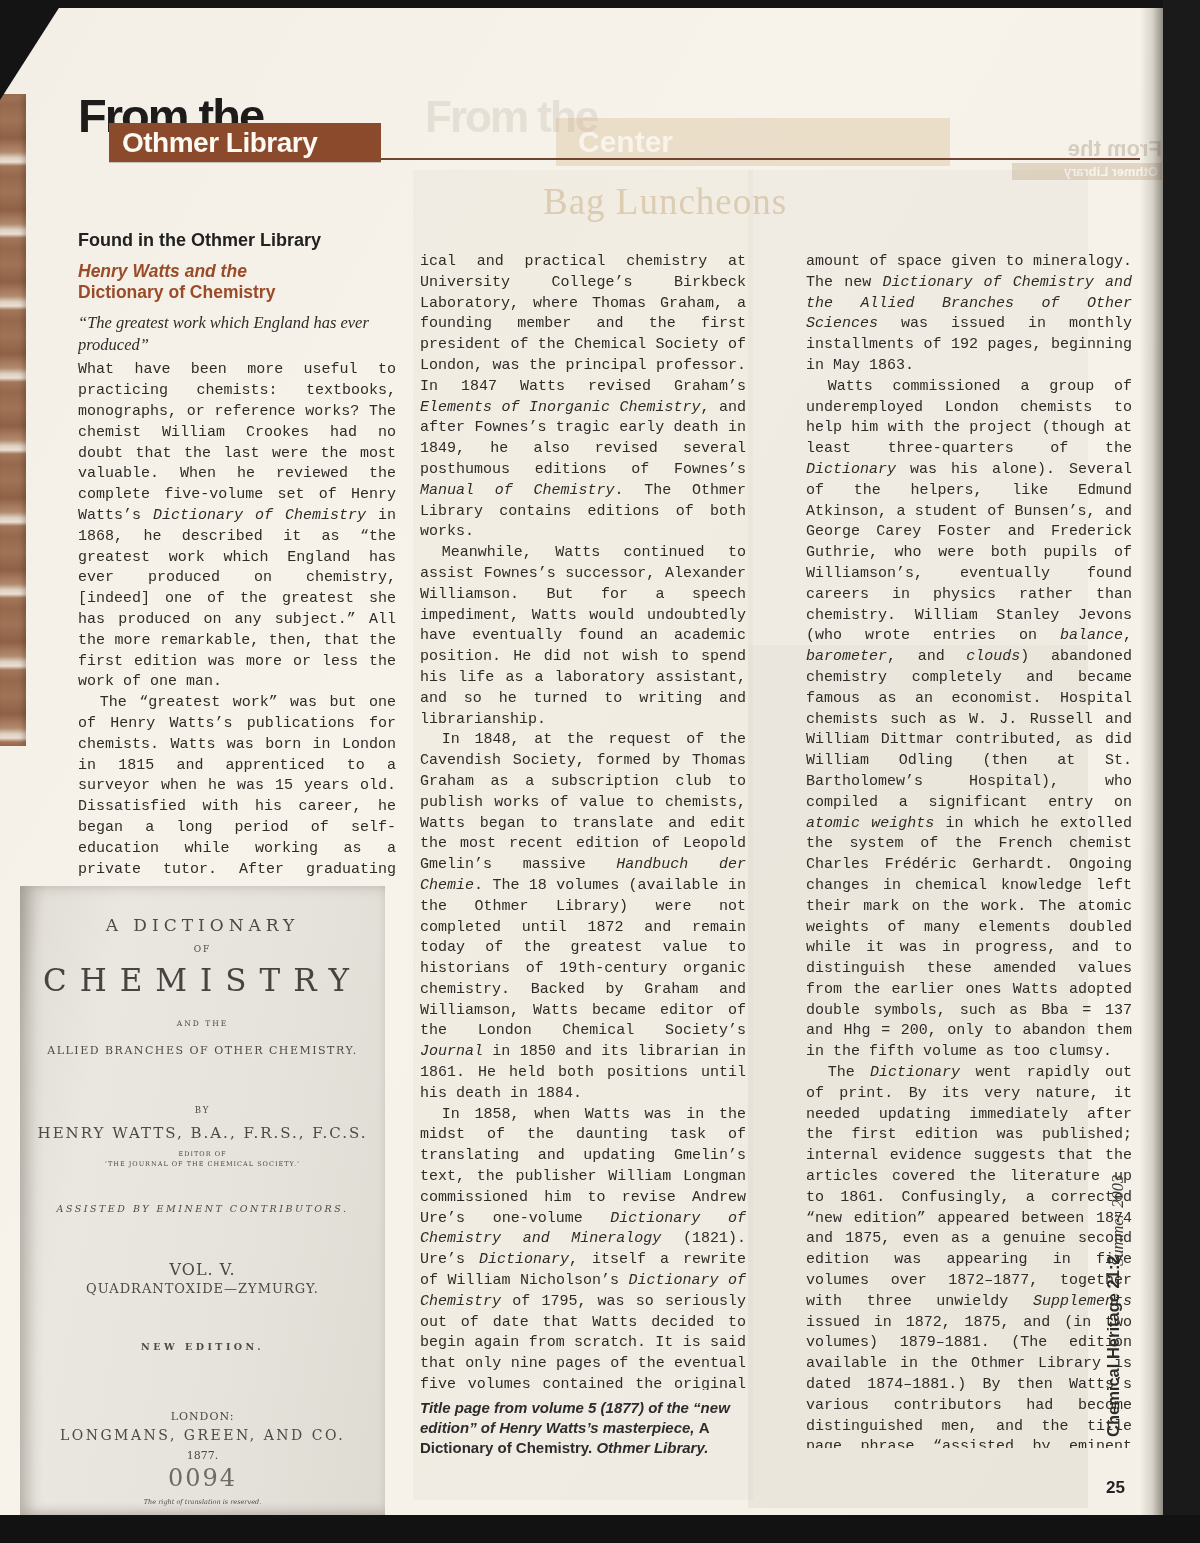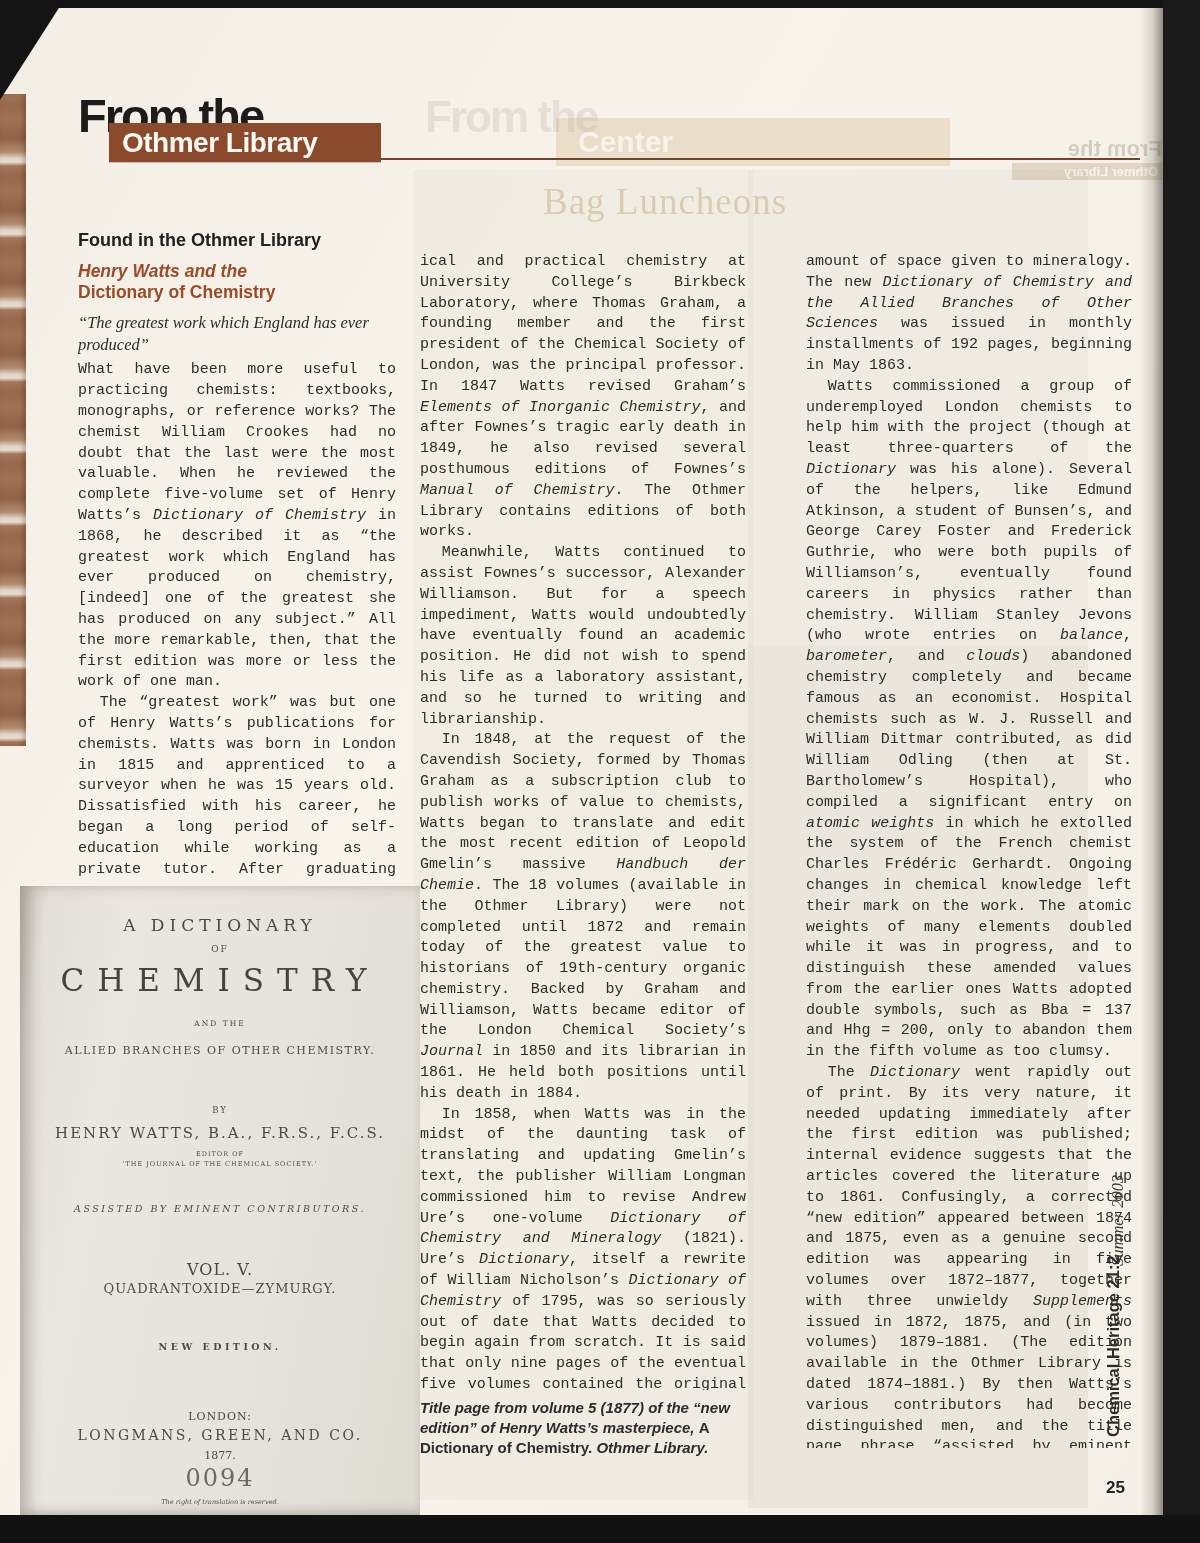--- a/index.html
+++ b/index.html
@@ -71,21 +71,21 @@
       color:#9a4b28;margin:0 0 10px 0;text-align:left;}
   .epigraph{font-style:italic;font-size:16.5px;line-height:22px;margin:0 0 4px 0;text-align:left;}
 
   
   .caption{position:absolute;left:420px;top:1398px;width:322px;
       font-family:"Liberation Sans",sans-serif;font-weight:700;font-style:italic;
       font-size:15px;line-height:20px;color:#2c2c2c;text-align:left;}
   .caption .seg-up{font-style:normal;}
 
   
-  .book{position:absolute;left:20px;top:886px;width:400px;height:629px;
+  .book{position:absolute;left:20px;top:886px;width:365px;height:629px;
       background:linear-gradient(100deg,#cdc9c0 0%,#e2dfd8 6%,#eae7e0 22%,#e6e3dc 60%,#dedbd3 100%);
       box-shadow:inset 10px 0 14px rgba(70,60,50,.25), inset 0 -4px 8px rgba(70,60,50,.12);
       font-family:"DejaVu Serif","Liberation Serif",serif;color:#4c4a44;}
   .book div{position:absolute;left:0;right:0;text-align:center;}
   .bp-l1{top:29px;font-size:17px;letter-spacing:5px;}
   .bp-l2{top:58px;font-size:9px;letter-spacing:2px;}
   .bp-title{top:76px;font-size:31px;letter-spacing:13px;color:#464440;}
   .bp-l4{top:133px;font-size:7.5px;letter-spacing:2px;}
   .bp-l5{top:158px;font-size:11px;letter-spacing:1.5px;}
   .bp-l6{top:219px;font-size:8.5px;letter-spacing:2px;}

